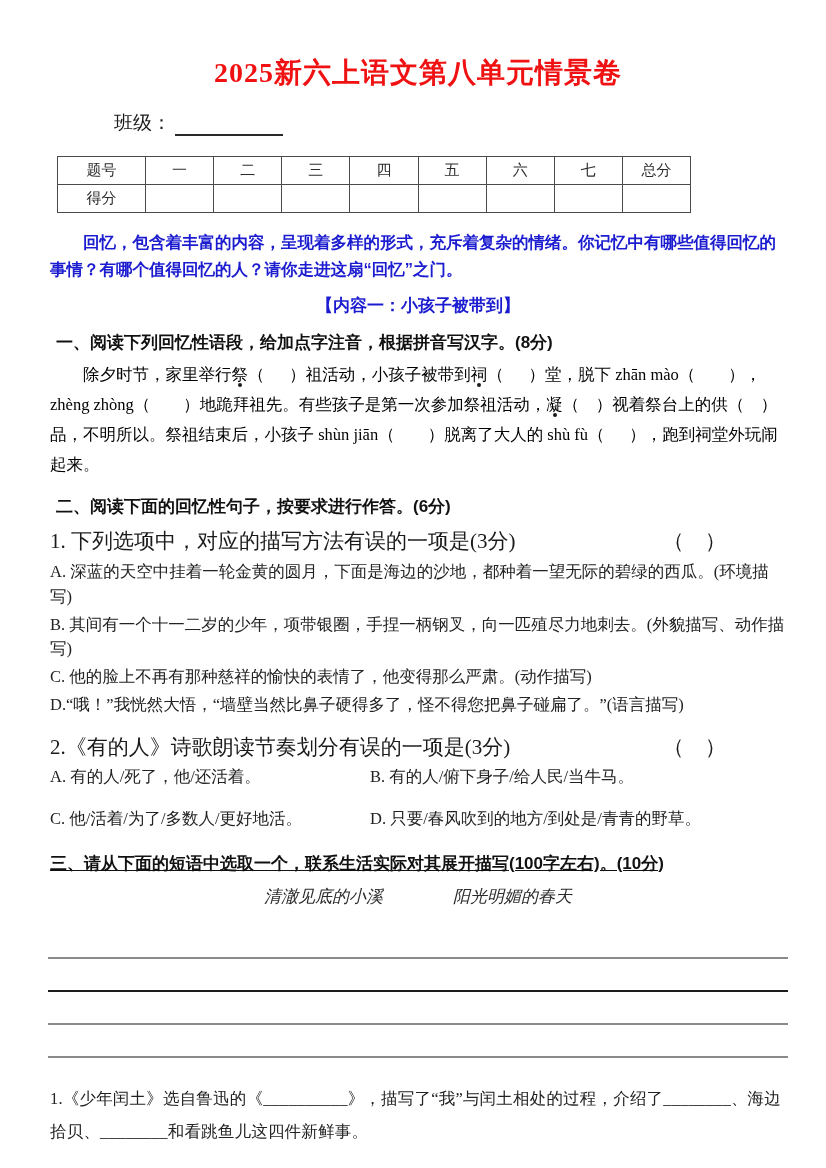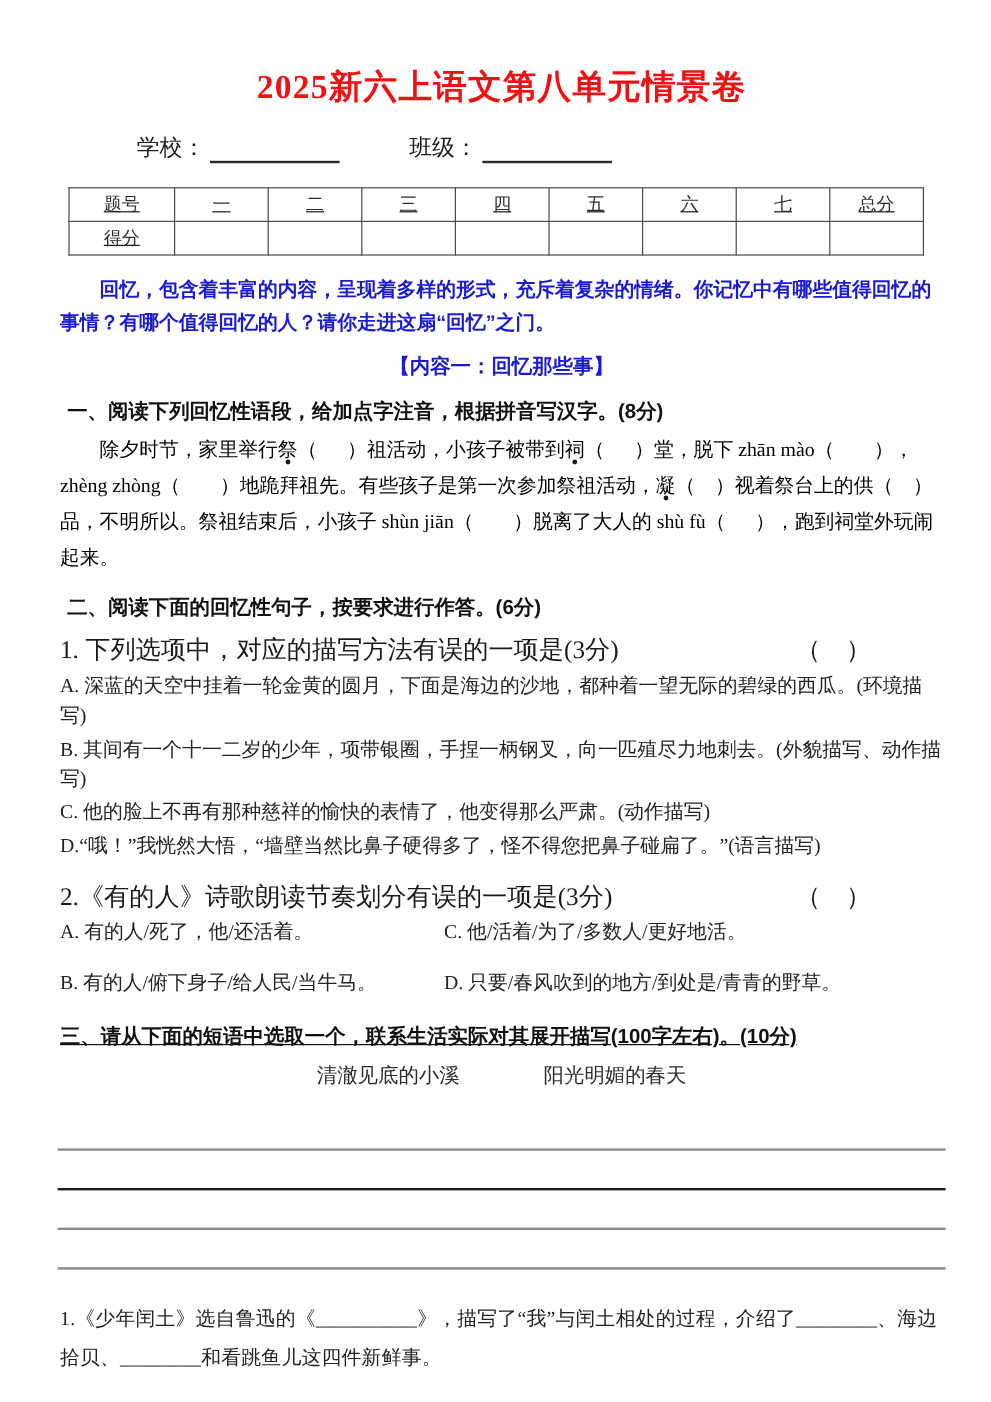--- a/index.html
+++ b/index.html
@@ -26,22 +26,22 @@
     display:flex;align-items:flex-end;
     margin:18px 0 20px 66px;font-size:19px;
   }
   .field{display:flex;align-items:flex-end;margin-right:58px;}
   .field-blank{
     display:inline-block;width:108px;height:22px;
     border-bottom:2px solid #2a2a2a;margin-left:4px;
   }
 
   table.score-table{
-    border-collapse:collapse;width:713px;margin-left:9px;
-    font-size:15px;table-layout:fixed;text-decoration:underline;
+    border-collapse:collapse;width:634px;margin-left:9px;
+    font-size:15px;table-layout:fixed;
   }
   .score-table td{
     border:1px solid #4a4a4a;height:28px;
     text-align:center;vertical-align:middle;color:#2b2b2b;
   }
   .score-table td.first-col{width:88px;}
 
   .intro{
     margin:16px 2px 0 2px;
     font-family:var(--sans);font-weight:bold;font-size:16.5px;
@@ -79,44 +79,40 @@
     font-size:16.5px;line-height:1.5;margin:3px 0 3px 2px;color:#222;
   }
   .opt-grid{
     display:grid;grid-template-columns:320px auto;
     margin:2px 0 6px 2px;row-gap:17px;
   }
   .opt-grid .option-line{margin:0;}
 
   .phrases{
     display:flex;justify-content:center;gap:70px;
-    font-size:17px;color:#2b2b2b;margin:10px 0 18px 0;
+    font-size:17px;color:#2b2b2b;margin:10px 0 18px 0;font-style:italic;
   }
 
   .answer-lines{margin:14px 0 24px 0;}
   .answer-line{height:33px;border-bottom:2px solid #8a8a8a;width:740px;}
   .answer-line.dark{border-bottom:2.5px solid #1d1d1d;}
 
   .s4-q{
     font-size:16.5px;line-height:2.05;color:#222;
     margin:6px 0 8px 2px;letter-spacing:0.2px;
   }
 </style>
 </head>
 <body>
 
 <div class="page">
 
   <div class="paper-title">2025新六上语文第八单元情景卷</div>
 
   <div class="header-fields">
-    <div class="field">
-      <span>学校：</span>
-      <span class="field-blank"></span>
-    </div>
     <div class="field">
       <span>班级：</span>
       <span class="field-blank"></span>
     </div>
   </div>
 
   <table class="score-table">
     <tbody>
         <tr>
           <td class="first-col">题号</td>
@@ -137,21 +133,21 @@
       <td></td>
       <td></td>
       <td></td>
       <td></td>
       <td></td>
     </tr>
   </tbody>
     </table>
 
   <p class="intro">回忆，包含着丰富的内容，呈现着多样的形式，充斥着复杂的情绪。你记忆中有哪些值得回忆的事情？有哪个值得回忆的人？请你走进这扇“回忆”之门。</p>
-  <div class="banner">【内容一：回忆那些事】</div>
+  <div class="banner">【内容一：小孩子被带到】</div>
 
   <div class="sec-heading">一、阅读下列回忆性语段，给加点字注音，根据拼音写汉字。(8分)</div>
   <p class="passage"><span>除夕时节，家里举行</span><span class="dotted">祭</span><span>（      ）祖活动，小孩子被带到</span><span class="dotted">祠</span><span>（      ）堂，脱下 zhān mào（        ），zhèng zhòng（        ）地跪拜祖先。有些孩子是第一次参加祭祖活动，</span><span class="dotted">凝</span><span>（    ）视着祭台上的供（    ）品，不明所以。祭祖结束后，小孩子 shùn jiān（        ）脱离了大人的 shù fù（      ），跑到祠堂外玩闹起来。</span></p>
 
   <div class="sec-heading">二、阅读下面的回忆性句子，按要求进行作答。(6分)</div>
 
   <div class="stem-row">
     <span>1. 下列选项中，对应的描写方法有误的一项是(3分)</span>
     <span class="bracket">（    ）</span>
   </div>
@@ -161,22 +157,22 @@
       <div class="option-line">C. 他的脸上不再有那种慈祥的愉快的表情了，他变得那么严肃。(动作描写)</div>
       <div class="option-line">D.“哦！”我恍然大悟，“墙壁当然比鼻子硬得多了，怪不得您把鼻子碰扁了。”(语言描写)</div>
     </div>
 
   <div class="stem-row" style="margin-top:14px;">
     <span>2.《有的人》诗歌朗读节奏划分有误的一项是(3分)</span>
     <span class="bracket">（    ）</span>
   </div>
   <div class="opt-grid">
       <div class="option-line">A. 有的人/死了，他/还活着。</div>
+      <div class="option-line">B. 有的人/俯下身子/给人民/当牛马。</div>
       <div class="option-line">C. 他/活着/为了/多数人/更好地活。</div>
-      <div class="option-line">B. 有的人/俯下身子/给人民/当牛马。</div>
       <div class="option-line">D. 只要/春风吹到的地方/到处是/青青的野草。</div>
     </div>
 
   <div class="sec-heading no-indent" style="margin-top:20px;text-decoration:underline;">三、请从下面的短语中选取一个，联系生活实际对其展开描写(100字左右)。(10分)</div>
   <div class="phrases">
       <span>清澈见底的小溪</span>
       <span>阳光明媚的春天</span>
     </div>
 
   <div class="answer-lines">

